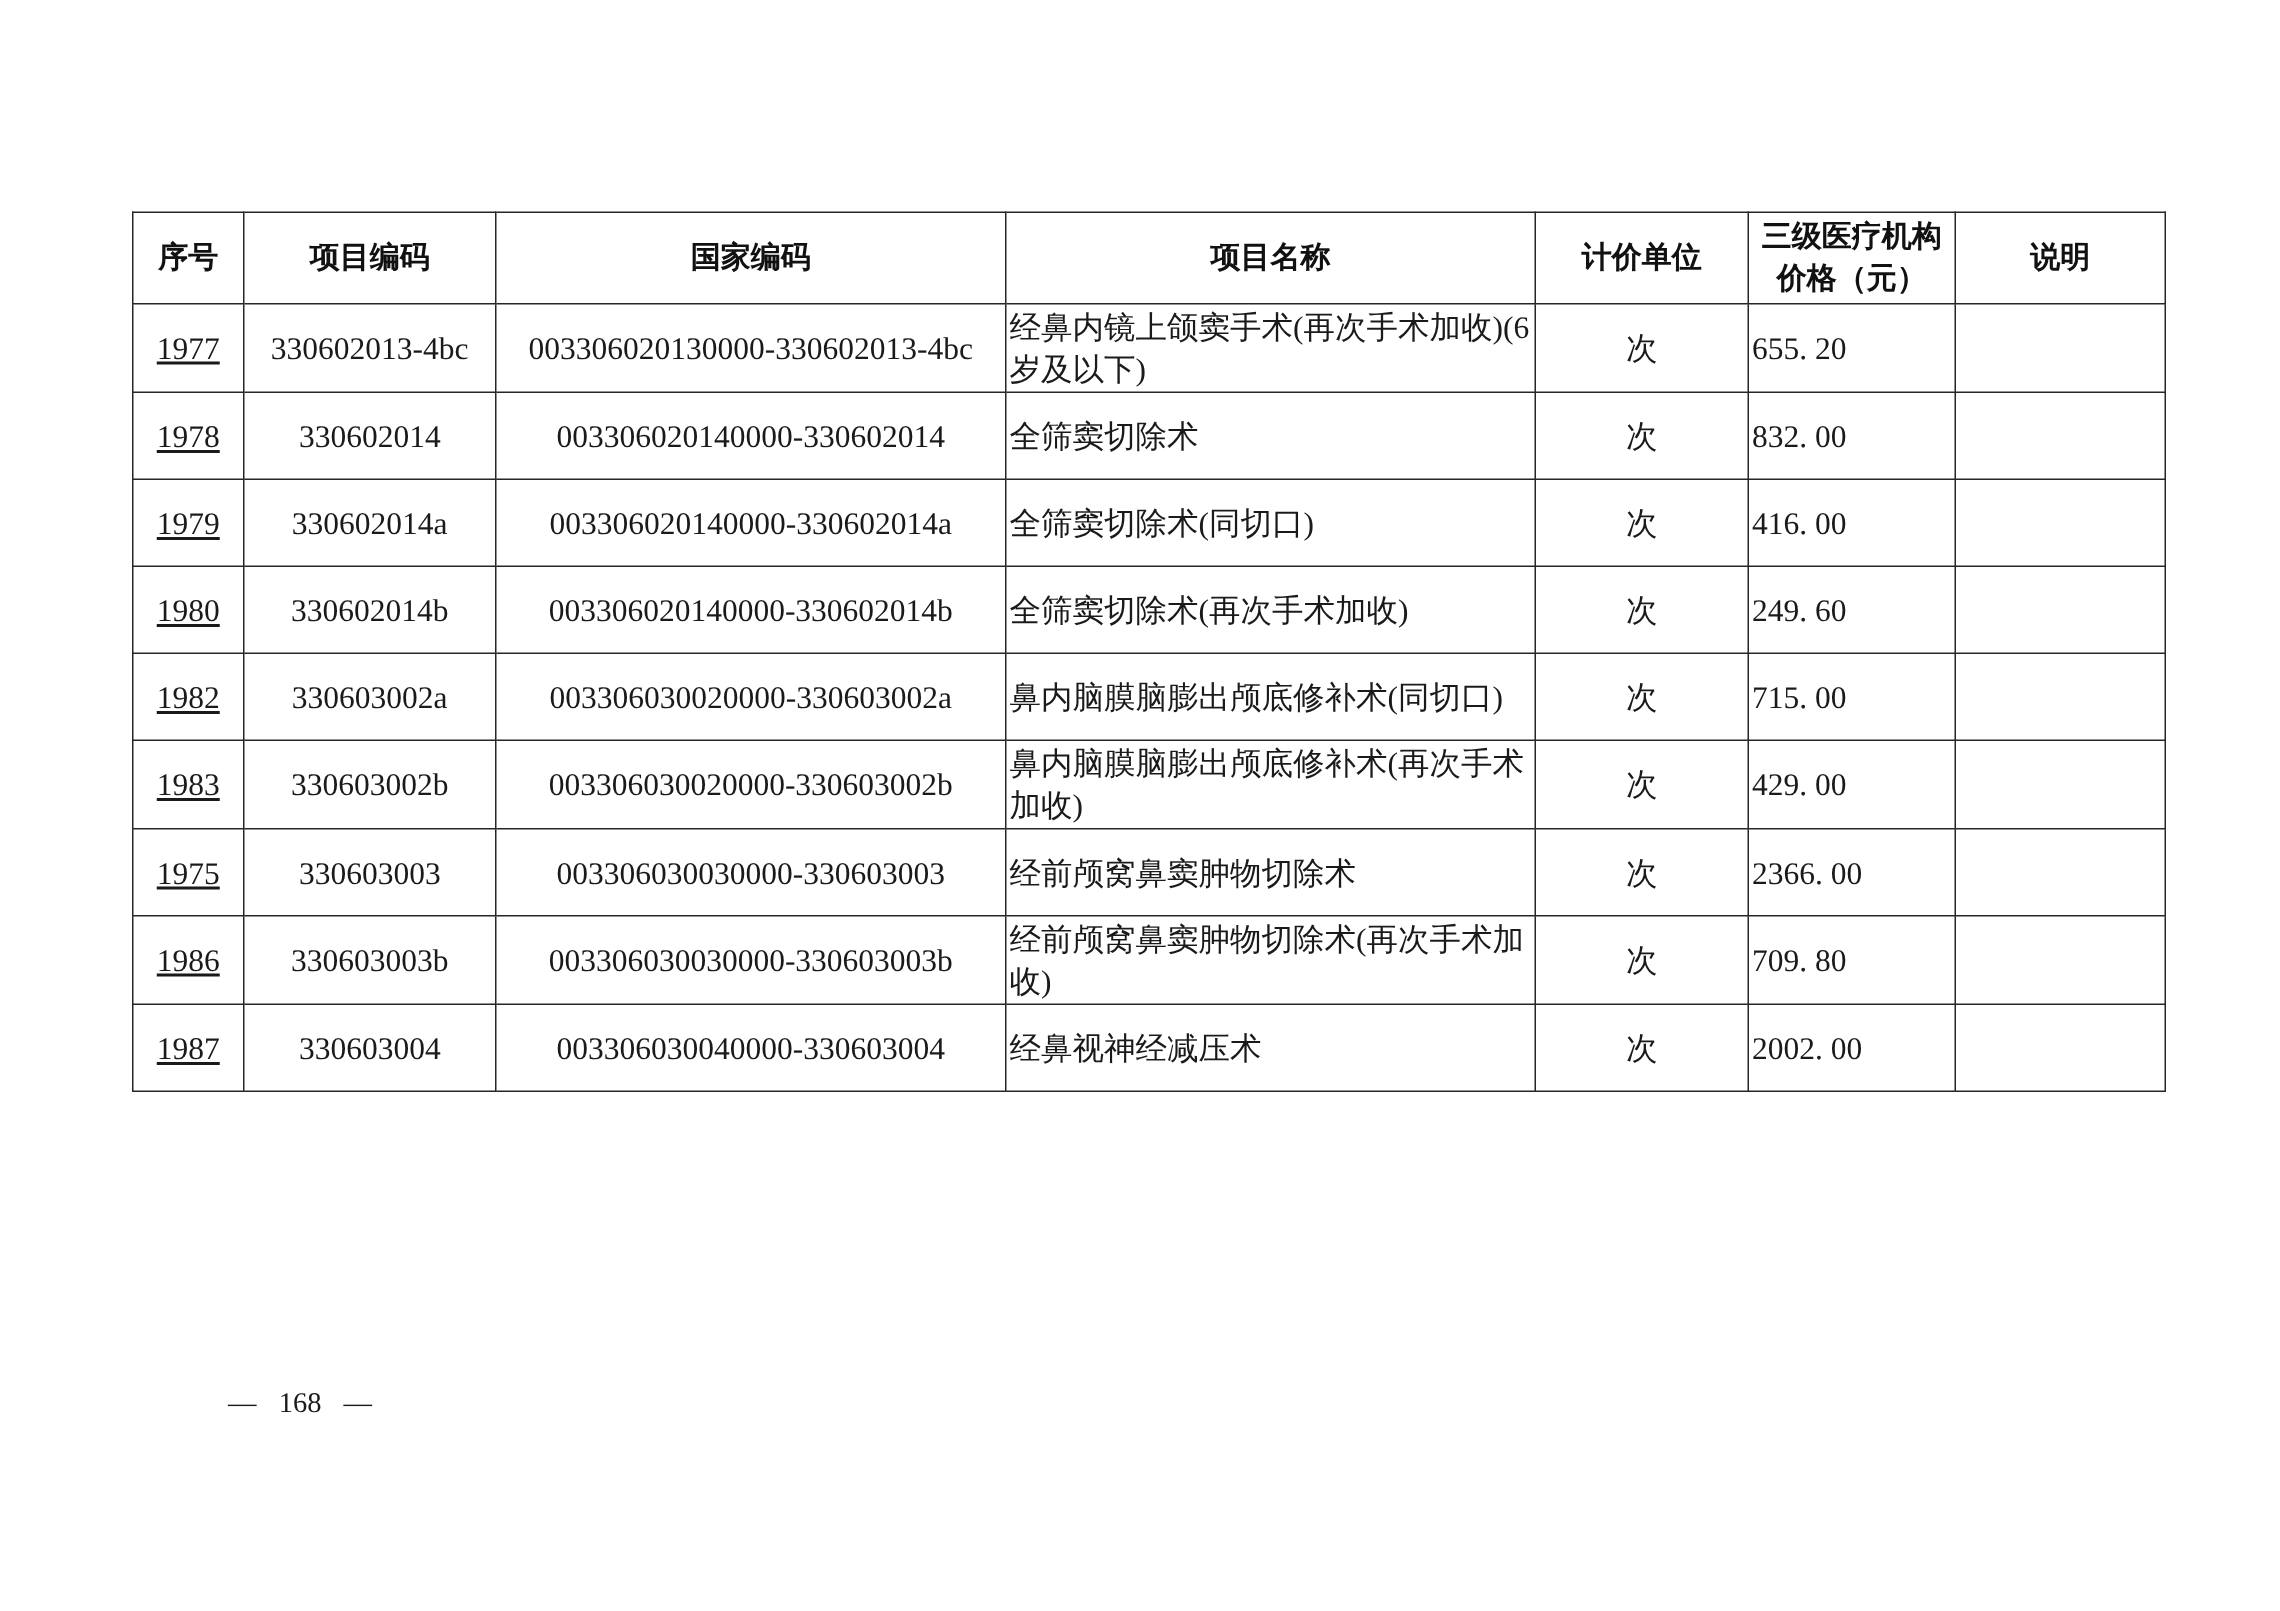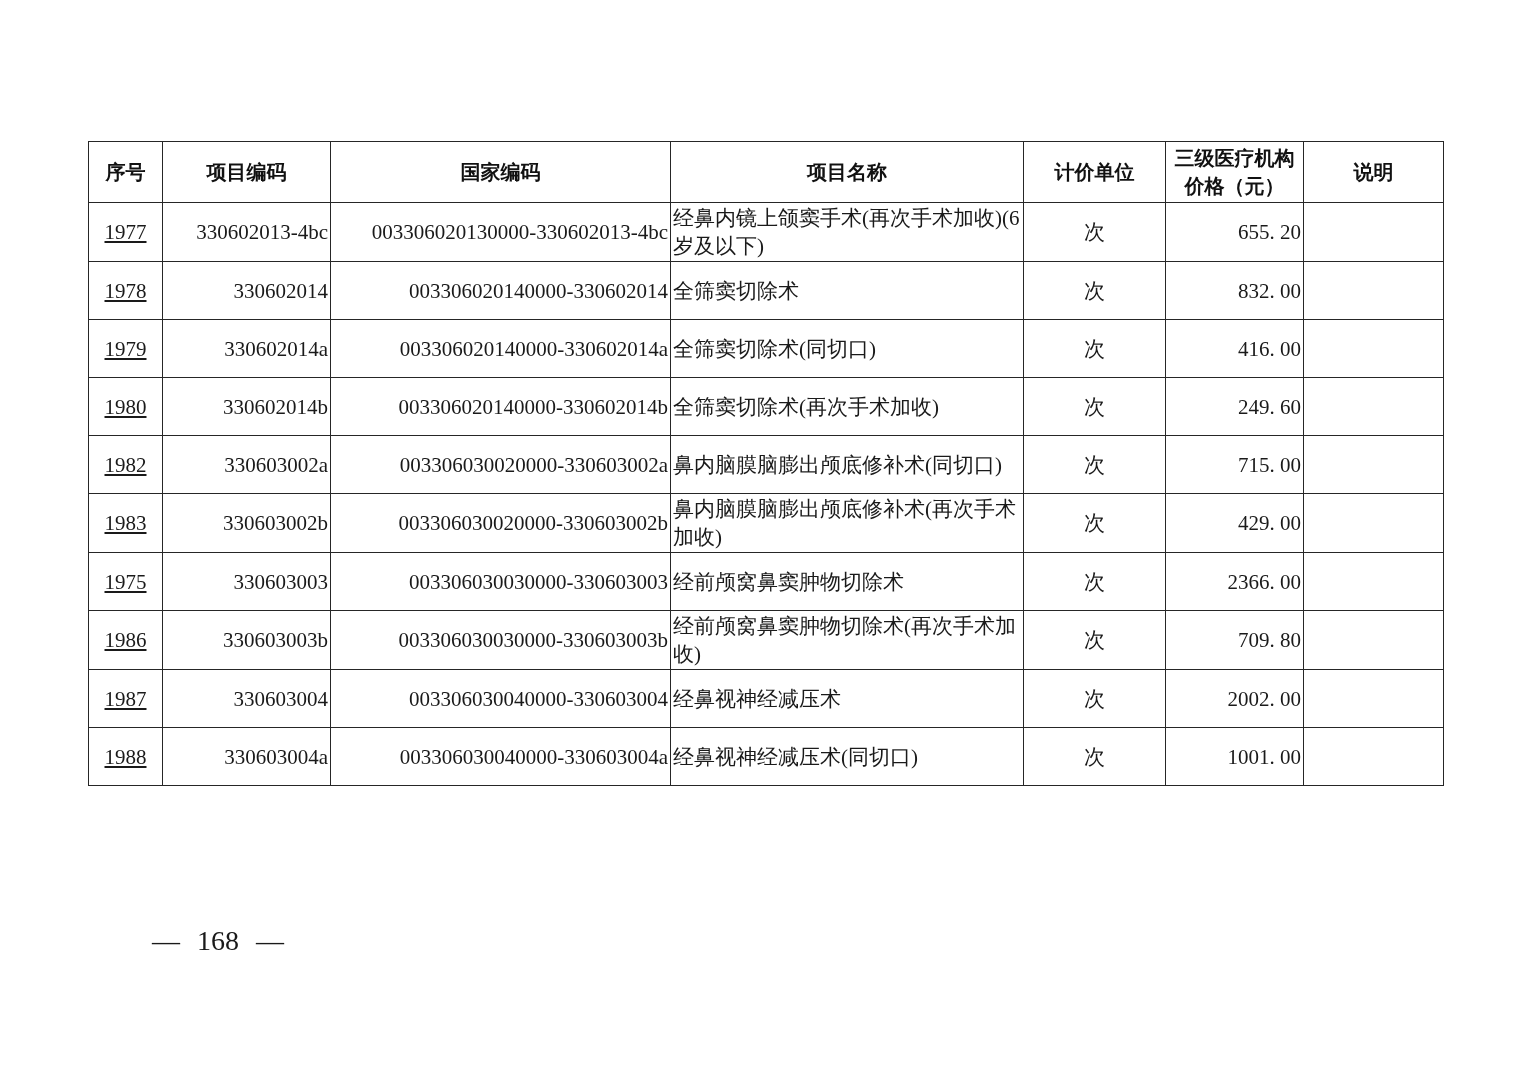--- a/index.html
+++ b/index.html
@@ -43,31 +43,31 @@
     font-family: "Liberation Serif", "DejaVu Serif", serif;
     font-size: 21px;
     color: #1a1a1a;
     vertical-align: middle;
     height: 55px;
     line-height: 28px;
     padding: 1px 2px;
     word-break: break-all;
   }
   td.c-sn    { text-align: center; text-decoration: underline; }
-  td.c-code  { text-align: right; }
+  td.c-code  { text-align: center; }
   td.c-name  { text-align: left; }
   td.c-unit  { text-align: center; }
-  td.c-price { text-align: right; }
+  td.c-price { text-align: left; }
   td.c-note  { text-align: center; }
   .page-number {
     position: absolute;
     left: 152px;
     top: 925px;
     font-family: "Liberation Serif", "DejaVu Serif", serif;
-    font-size: 28px;
+    font-size: 19px;
     color: #1a1a1a;
     word-spacing: 10px;
     white-space: pre;
   }
 </style>
 </head>
 <body>
 
 <div class="page">
 
@@ -167,27 +167,18 @@
       </tr>
       <tr>
         <td class="c-sn">1987</td>
         <td class="c-code">330603004</td>
         <td class="c-code">003306030040000-330603004</td>
         <td class="c-name">经鼻视神经减压术</td>
         <td class="c-unit">次</td>
         <td class="c-price">2002. 00</td>
         <td class="c-note"></td>
       </tr>
-      <tr>
-        <td class="c-sn">1988</td>
-        <td class="c-code">330603004a</td>
-        <td class="c-code">003306030040000-330603004a</td>
-        <td class="c-name">经鼻视神经减压术(同切口)</td>
-        <td class="c-unit">次</td>
-        <td class="c-price">1001. 00</td>
-        <td class="c-note"></td>
-      </tr>
     </tbody>
   </table>
 
   <div class="page-number">— 168 —</div>
 
 </div>
 
 </body></html>

